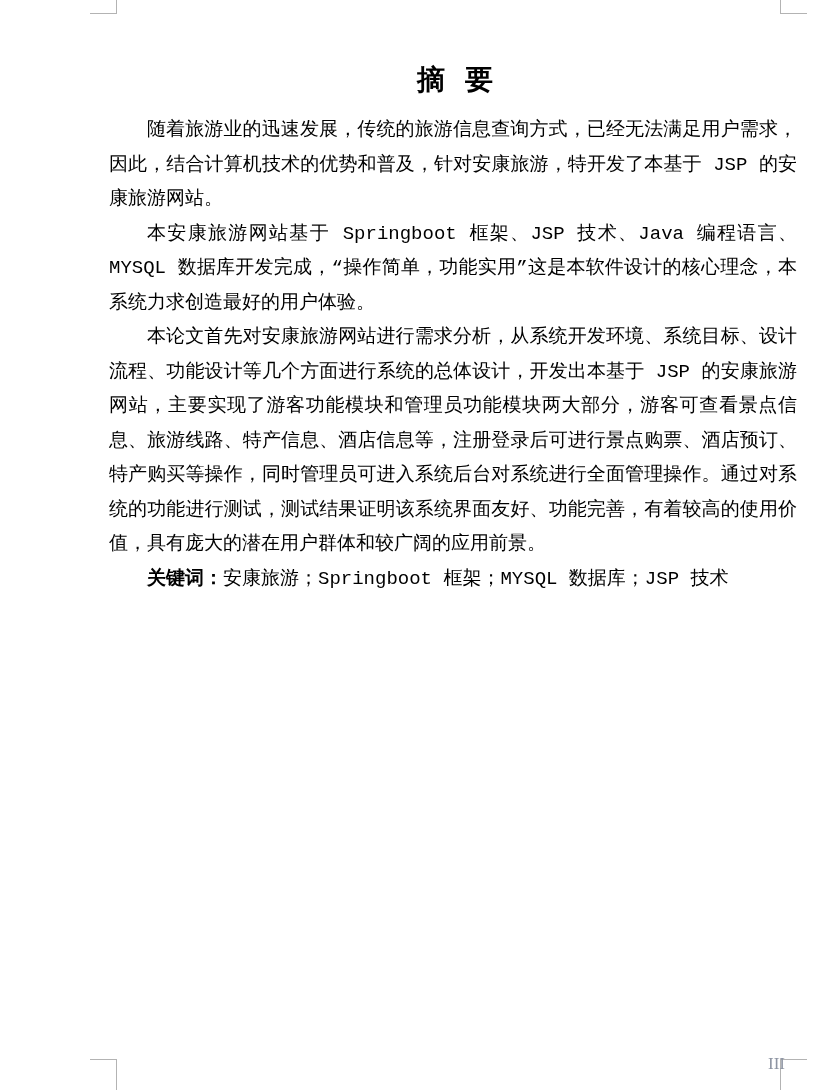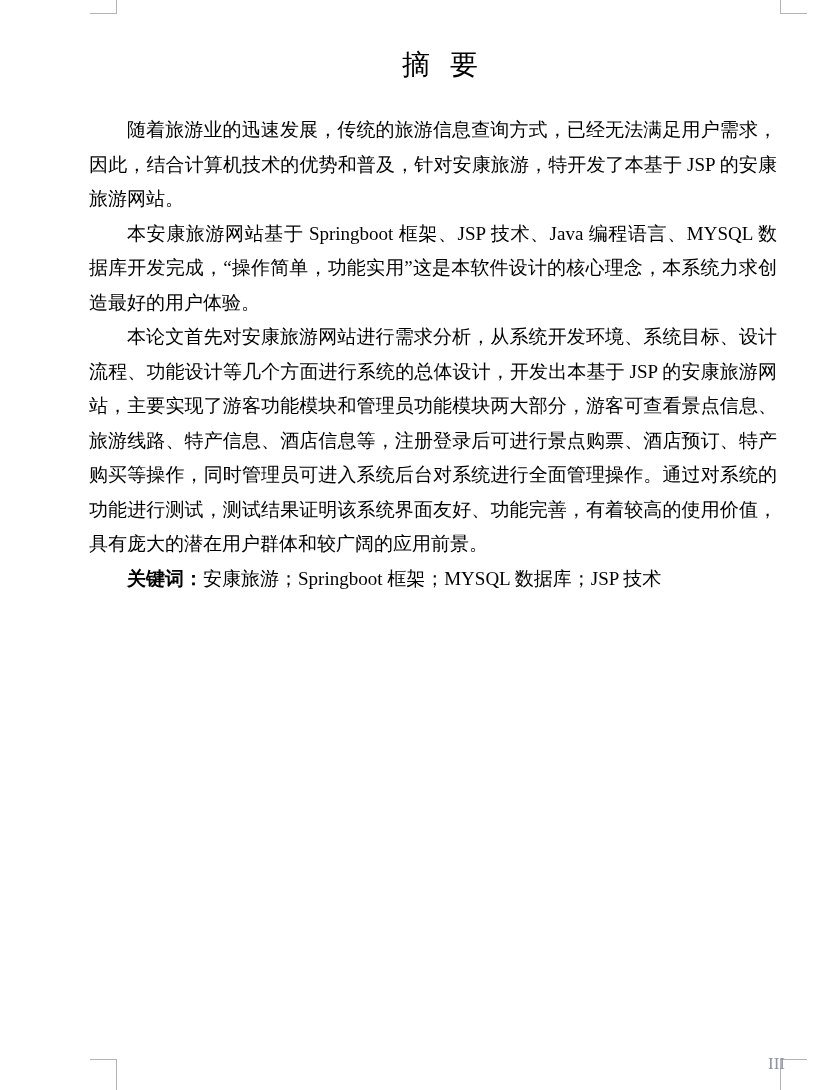--- a/index.html
+++ b/index.html
@@ -36,35 +36,36 @@
   .crop-br {
     left: 780px; top: 1059px; width: 26px; height: 31px;
     border-left: 1px solid #b3b3b3;
     border-top: 1px solid #b3b3b3;
   }
   .doc-title {
     position: absolute;
     top: 46px;
     left: 97px;
     width: 688px;
-    margin: 0;
+    margin: 15px;
     text-align: center;
     font-size: 28px;
-    font-weight: normal;
+    font-weight: bold;
     white-space: pre;
     letter-spacing: 2px;
   }
   .abstract-body {
     position: absolute;
     top: 113px;
-    left: 89px;
+    left: 109px;
     width: 688px;
     font-size: 19px;
     line-height: 34.5px;
     text-align: justify;
+    font-family: Liberation Mono, monospace;
   }
   .abstract-body p {
     margin: 0;
     text-indent: 2em;
   }
   .keywords-label {
     font-weight: bold;
   }
   .page-number {
     position: absolute;

